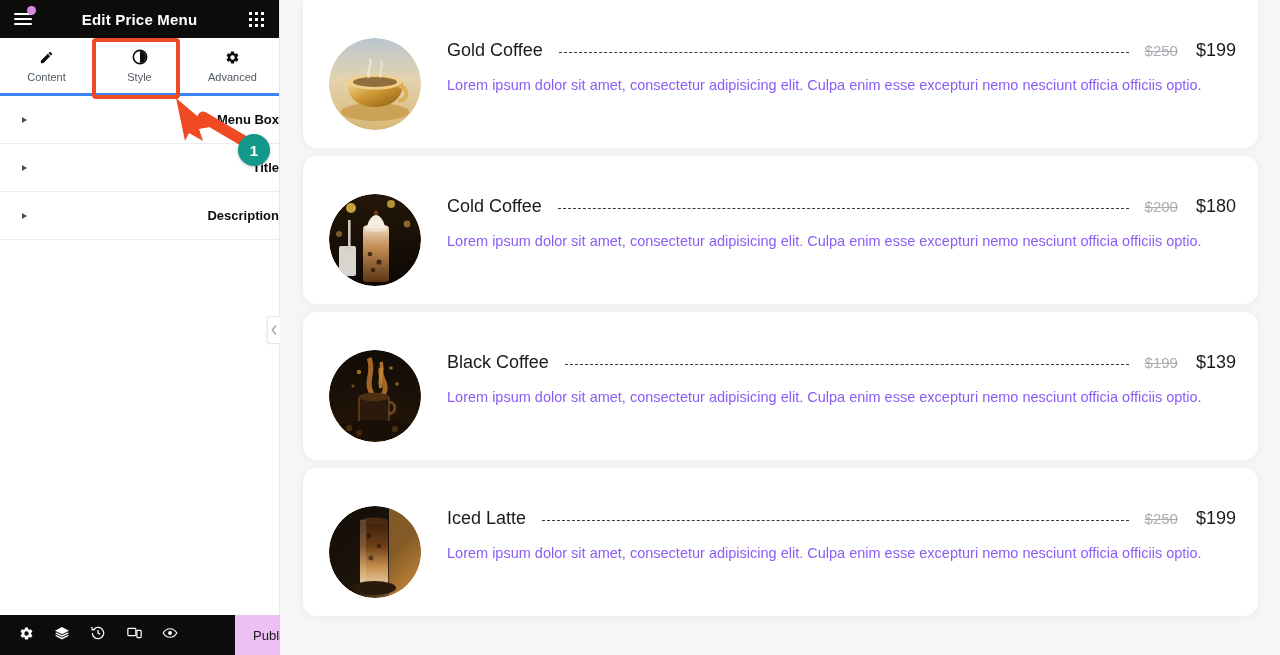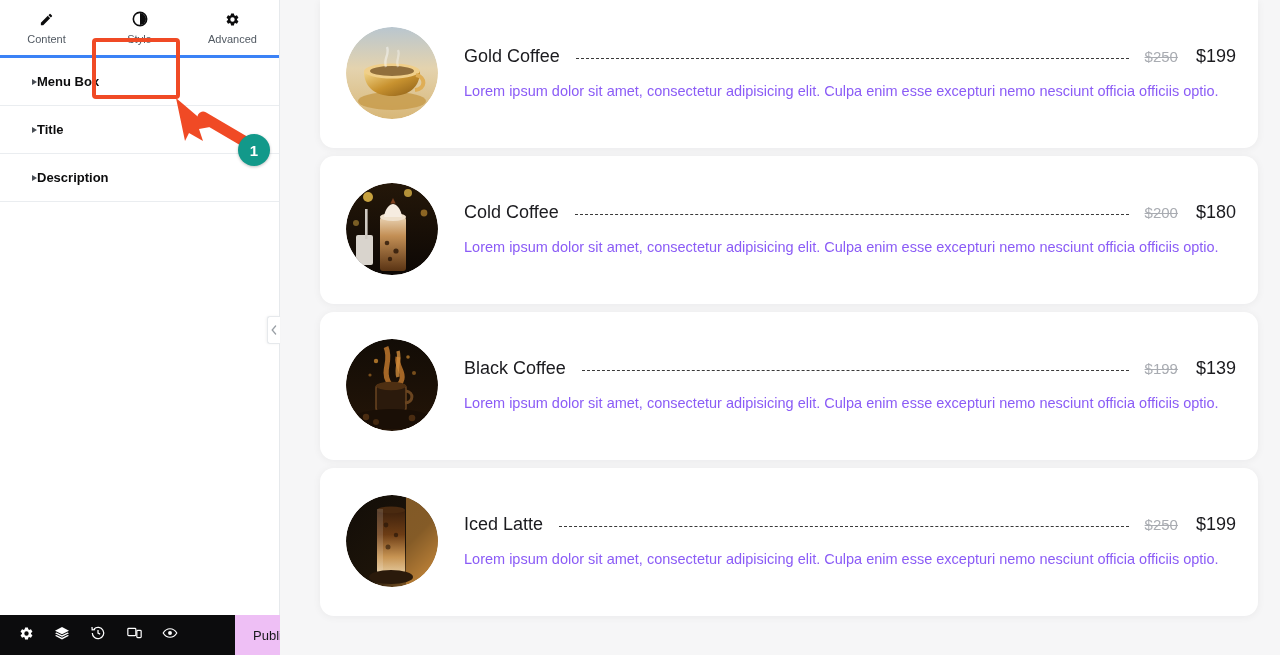--- a/index.html
+++ b/index.html
@@ -57,23 +57,23 @@
   .tab-highlight {
     position:absolute;
     left:92px; top:38px; width:88px; height:61px;
     border:4px solid #f04a25; border-radius:4px;
     pointer-events:none; z-index:40;
   }
 
   .sections { flex:1; overflow:hidden; }
   .section {
     height:48px; display:flex; align-items:center;
-    padding-left:32px; 
+    padding-left:22px; 
     border-bottom:1px solid #eaedf0;
-    cursor:pointer; background:#fff;
+    cursor:pointer; background:#fff;justify-content:space-between;
   }
   .section .caret {
     width:0;height:0;border-left:5px solid #4a4f56;
     border-top:3.5px solid transparent;border-bottom:3.5px solid transparent;
   }
   .section .sec-label { font-size:13px; font-weight:bold; color:#0c0c0d; }
 
   .panel-footer {
     height:40px; flex:0 0 40px; background:#0c0c0d;
     display:flex; align-items:center;
@@ -119,24 +119,24 @@
 
   
   .canvas {
     flex:1; height:655px; background:#f6f6f7;
     overflow:hidden; position:relative;
   }
   .canvas-inner { padding:0; }
   .menu-card {
     background:#ffffff;
     border-radius:14px;
-    margin:0 22px 8px 40px;
+    margin:0 22px 8px 23px;
     box-shadow:0 1px 8px rgba(20,20,30,.055);
-    display:flex; align-items:center;
-    padding:4px 22px 16px 26px;
+    display:flex; align-items:flex-start;
+    padding:28px 22px 16px 26px;
     min-height:148px;
   }
   .menu-card:first-child { margin-top:0; border-radius:0 0 14px 14px; }
   .thumb {
     width:92px;height:92px;border-radius:50%;
     flex:0 0 92px; margin-top:10px;
     overflow:hidden; position:relative;
   }
   .thumb svg { display:block; width:92px; height:92px; }
   .item-body { flex:1; padding-left:26px; padding-top:12px; min-width:0;}
@@ -160,20 +160,44 @@
     color:#8b5cf6; max-width:755px;
   }
 </style>
 </head>
 <body>
 
 <div id="app">
 
   <div class="panel">
 
+    <div class="panel-header">
+      <div class="hamburger">
+        <span class="bars">
+            <i></i>
+            <i></i>
+            <i></i>
+          </span>
+        <span class="dot"></span>
+      </div>
+      <div class="panel-title">Edit Price Menu</div>
+      <div class="apps-icon">
+        <span class="apps-grid">
+          <i></i>
+            <i></i>
+            <i></i>
+            <i></i>
+            <i></i>
+            <i></i>
+            <i></i>
+            <i></i>
+            <i></i>
+        </span>
+      </div>
+    </div>
 
     <div class="tabs">
       <div class="tab">
         <span class="tab-ico">
           <svg width="15" height="15" viewBox="0 0 24 24" fill="#0c0c0d">
               <path d="M3 17.25V21h3.75L17.81 9.94l-3.75-3.75L3 17.25zM20.71 7.04a1 1 0 0 0 0-1.41l-2.34-2.34a1 1 0 0 0-1.41 0l-1.83 1.83 3.75 3.75 1.83-1.83z"></path>
             </svg>
         </span>
         <span class="tab-label">Content</span>
       </div>

